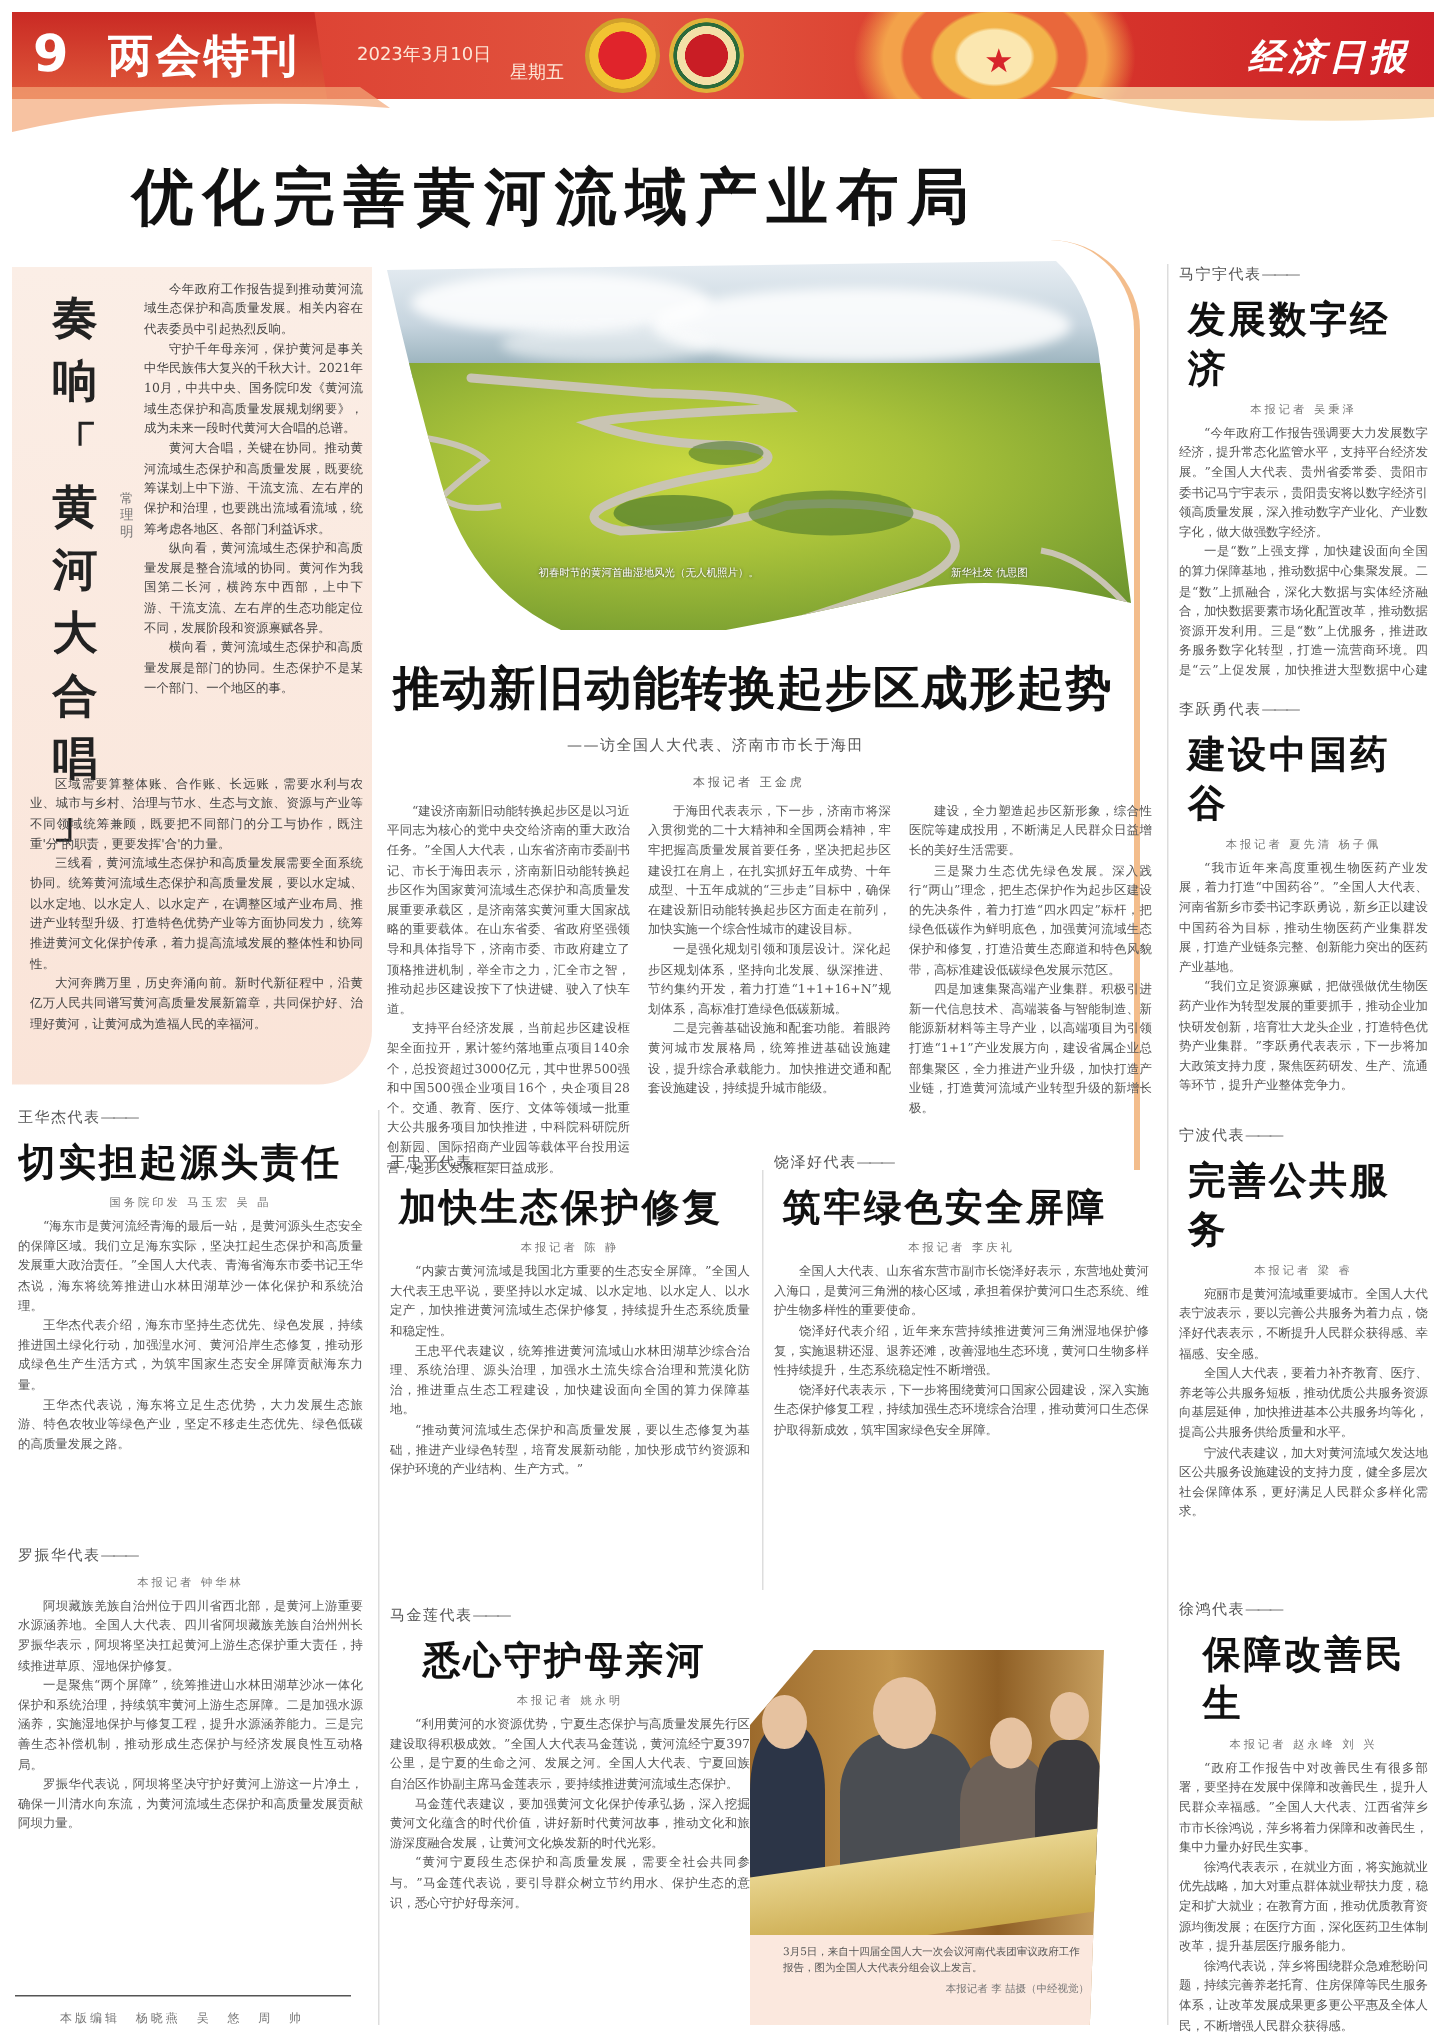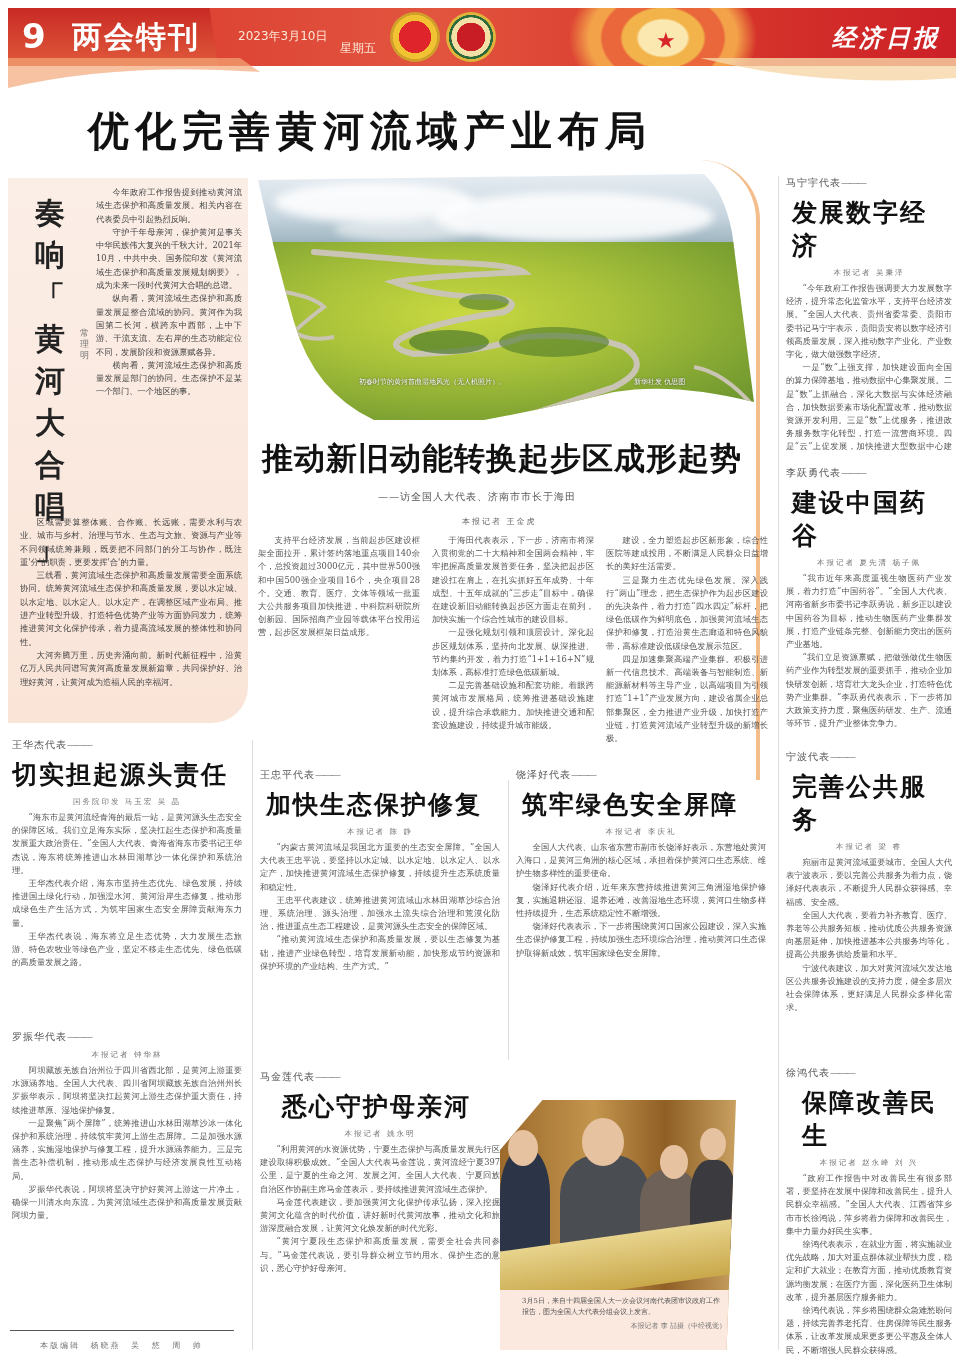--- a/index.html
+++ b/index.html
@@ -117,20 +117,21 @@
     <div>河</div>
     <div>大</div>
     <div>合</div>
     <div>唱</div>
     <div>」</div>
   </div>
   <div class="sb-byline">常理明</div>
   <div class="sb-text">
     <p>今年政府工作报告提到推动黄河流域生态保护和高质量发展。相关内容在代表委员中引起热烈反响。</p>
     <p>守护千年母亲河，保护黄河是事关中华民族伟大复兴的千秋大计。2021年10月，中共中央、国务院印发《黄河流域生态保护和高质量发展规划纲要》，成为未来一段时代黄河大合唱的总谱。</p>
+    <p>黄河大合唱，关键在协同。推动黄河流域生态保护和高质量发展，既要统筹谋划上中下游、干流支流、左右岸的保护和治理，也要跳出流域看流域，统筹考虑各地区、各部门利益诉求。</p>
     <p>纵向看，黄河流域生态保护和高质量发展是整合流域的协同。黄河作为我国第二长河，横跨东中西部，上中下游、干流支流、左右岸的生态功能定位不同，发展阶段和资源禀赋各异。</p>
     <p>横向看，黄河流域生态保护和高质量发展是部门的协同。生态保护不是某一个部门、一个地区的事。</p>
   </div>
   <div class="sb-text2">
     <p>区域需要算整体账、合作账、长远账，需要水利与农业、城市与乡村、治理与节水、生态与文旅、资源与产业等不同领域统筹兼顾，既要把不同部门的分工与协作，既注重'分'的职责，更要发挥'合'的力量。</p>
     <p>三线看，黄河流域生态保护和高质量发展需要全面系统协同。统筹黄河流域生态保护和高质量发展，要以水定城、以水定地、以水定人、以水定产，在调整区域产业布局、推进产业转型升级、打造特色优势产业等方面协同发力，统筹推进黄河文化保护传承，着力提高流域发展的整体性和协同性。</p>
     <p>大河奔腾万里，历史奔涌向前。新时代新征程中，沿黄亿万人民共同谱写黄河高质量发展新篇章，共同保护好、治理好黄河，让黄河成为造福人民的幸福河。</p>
   </div>
 </aside>
 
@@ -151,20 +152,21 @@
   <figcaption class="hero-caption">初春时节的黄河首曲湿地风光（无人机照片）。</figcaption>
   <span class="hero-credit">新华社发  仇思图</span>
 </figure>
 <div class="orange-swoosh"></div>
 
 <h2 class="feat-title">推动新旧动能转换起步区成形起势</h2>
 <div class="feat-sub">——访全国人大代表、济南市市长于海田</div>
 <div class="feat-byline">本报记者  王金虎</div>
 <div class="feat-cols">
   <div class="col">
+    <p>“建设济南新旧动能转换起步区是以习近平同志为核心的党中央交给济南的重大政治任务。”全国人大代表，山东省济南市委副书记、市长于海田表示，济南新旧动能转换起步区作为国家黄河流域生态保护和高质量发展重要承载区，是济南落实黄河重大国家战略的重要载体。在山东省委、省政府坚强领导和具体指导下，济南市委、市政府建立了顶格推进机制，举全市之力，汇全市之智，推动起步区建设按下了快进键、驶入了快车道。</p>
     <p>支持平台经济发展，当前起步区建设框架全面拉开，累计签约落地重点项目140余个，总投资超过3000亿元，其中世界500强和中国500强企业项目16个，央企项目28个。交通、教育、医疗、文体等领域一批重大公共服务项目加快推进，中科院科研院所创新园、国际招商产业园等载体平台投用运营，起步区发展框架日益成形。</p>
   </div>
   <div class="col">
     <p>于海田代表表示，下一步，济南市将深入贯彻党的二十大精神和全国两会精神，牢牢把握高质量发展首要任务，坚决把起步区建设扛在肩上，在扎实抓好五年成势、十年成型、十五年成就的“三步走”目标中，确保在建设新旧动能转换起步区方面走在前列，加快实施一个综合性城市的建设目标。</p>
     <p>一是强化规划引领和顶层设计。深化起步区规划体系，坚持向北发展、纵深推进、节约集约开发，着力打造“1+1+16+N”规划体系，高标准打造绿色低碳新城。</p>
     <p>二是完善基础设施和配套功能。着眼跨黄河城市发展格局，统筹推进基础设施建设，提升综合承载能力。加快推进交通和配套设施建设，持续提升城市能级。</p>
   </div>
   <div class="col">
     <p>建设，全力塑造起步区新形象，综合性医院等建成投用，不断满足人民群众日益增长的美好生活需要。</p>
     <p>三是聚力生态优先绿色发展。深入践行“两山”理念，把生态保护作为起步区建设的先决条件，着力打造“四水四定”标杆，把绿色低碳作为鲜明底色，加强黄河流域生态保护和修复，打造沿黄生态廊道和特色风貌带，高标准建设低碳绿色发展示范区。</p>
@@ -234,21 +236,21 @@
     <p>罗振华代表说，阿坝将坚决守护好黄河上游这一片净土，确保一川清水向东流，为黄河流域生态保护和高质量发展贡献阿坝力量。</p>
   </div>
 </article>
 
 <article class="art" style="left:260px;top:768px;width:240px;height:290px;overflow:hidden;">
   <div class="rep">王忠平代表</div>
   <h3 class="h" style="margin-left:6px">加快生态保护修复</h3>
   <div class="by">本报记者  陈  静</div>
   <div class="body">
     <p>“内蒙古黄河流域是我国北方重要的生态安全屏障。”全国人大代表王忠平说，要坚持以水定城、以水定地、以水定人、以水定产，加快推进黄河流域生态保护修复，持续提升生态系统质量和稳定性。</p>
-    <p>王忠平代表建议，统筹推进黄河流域山水林田湖草沙综合治理、系统治理、源头治理，加强水土流失综合治理和荒漠化防治，推进重点生态工程建设，是黄河源头生态安全的保障区域。</p>
+    <p>王忠平代表建议，统筹推进黄河流域山水林田湖草沙综合治理、系统治理、源头治理，加强水土流失综合治理和荒漠化防治，推进重点生态工程建设，加快建设面向全国的算力保障基地。</p>
     <p>“推动黄河流域生态保护和高质量发展，要以生态修复为基础，推进产业绿色转型，培育发展新动能，加快形成节约资源和保护环境的产业结构、生产方式。”</p>
   </div>
 </article>
 
 <article class="art" style="left:516px;top:768px;width:250px;height:300px;overflow:hidden;">
   <div class="rep">饶泽好代表</div>
   <h3 class="h" style="margin-left:6px">筑牢绿色安全屏障</h3>
   <div class="by">本报记者  李庆礼</div>
   <div class="body">
     <p>全国人大代表、山东省东营市副市长饶泽好表示，东营地处黄河入海口，是黄河三角洲的核心区域，承担着保护黄河口生态系统、维护生物多样性的重要使命。</p>

